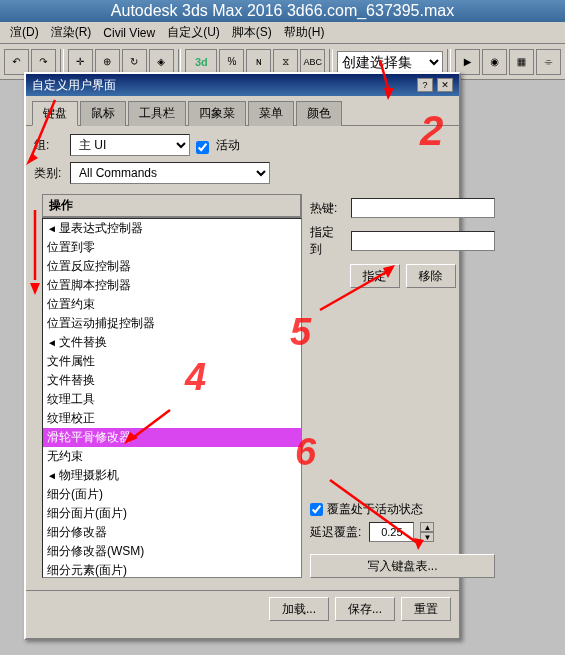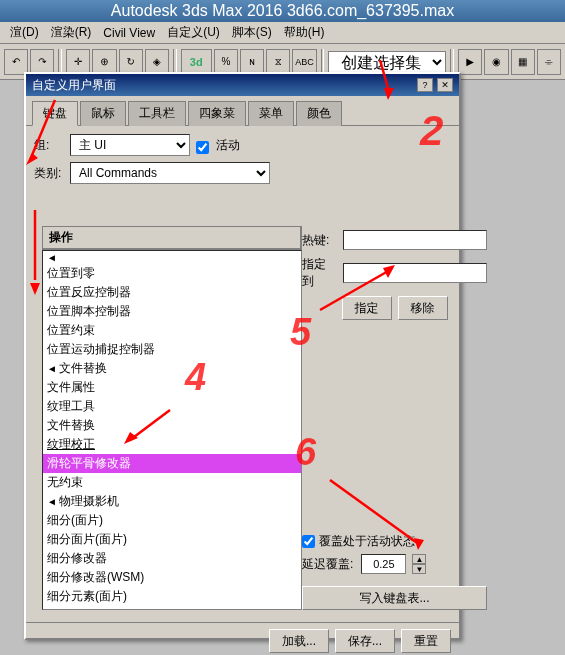--- a/index.html
+++ b/index.html
@@ -58,22 +58,22 @@
       align-items: center;
       justify-content: center;
       cursor: pointer;
       font-size: 10px;
     }
     .toolbar-dropdown {
       height: 22px;
       width: 120px;
       background: white;
       border: 1px solid #808080;
-      font-size: 16px;
-      padding: 1px 8px;
+      font-size: 14px;
+      padding: 1px 0;
     }
     .toolbar-separator {
       width: 4px;
       height: 26px;
       border-left: 1px solid #808080;
       border-right: 1px solid #fff;
       margin: 0 2px;
     }
 
     
@@ -165,22 +165,22 @@
       display: flex;
       align-items: flex-end;
       gap: 7px;
       font-size: 12px;
     }
 
     
     .main-area {
       display: flex;
       padding: 0 8px;
+      gap: 8px;
       flex: 1;
-      margin-top: 32px;
     }
 
     
     .list-panel {
       width: 260px;
       flex-shrink: 0;
     }
     .list-header {
       display: flex;
       background: #d4d0c8;
@@ -389,20 +389,21 @@
     <div class="main-area">
 
       <div class="list-panel">
         <div class="list-header">
           <div class="list-header-cell">操作</div>
         </div>
         <div class="list-container">
 
         <div class="list-item">
               <span class="icon-prefix">◄</span>
+              <span style="flex:1;">显表达式控制器</span>
             </div>
             <div class="list-item">
               <span style="flex:1;">位置到零</span>
             </div>
             <div class="list-item">
               <span style="flex:1;">位置反应控制器</span>
             </div>
             <div class="list-item">
               <span style="flex:1;">位置脚本控制器</span>
             </div>
@@ -413,27 +414,27 @@
               <span style="flex:1;">位置运动捕捉控制器</span>
             </div>
             <div class="list-item">
               <span class="icon-prefix">◄</span>
               <span style="flex:1;">文件替换</span>
             </div>
             <div class="list-item">
               <span style="flex:1;">文件属性</span>
             </div>
             <div class="list-item">
+              <span style="flex:1;">文件替换</span>
+            </div>
+            <div class="list-item">
               <span style="flex:1;">纹理工具</span>
             </div>
             <div class="list-item">
-              <span style="flex:1;">文件替换</span>
-            </div>
-            <div class="list-item">
-              <span style="flex:1;text-decoration:underline;">纹理校正</span>
+              <span style="flex:1;">纹理校正</span>
             </div>
             <div class="list-item selected">
               <span style="flex:1;">滑轮平骨修改器</span>
             </div>
             <div class="list-item">
               <span style="flex:1;">无约束</span>
             </div>
             <div class="list-item">
               <span class="icon-prefix">◄</span>
               <span style="flex:1;">物理摄影机</span>

